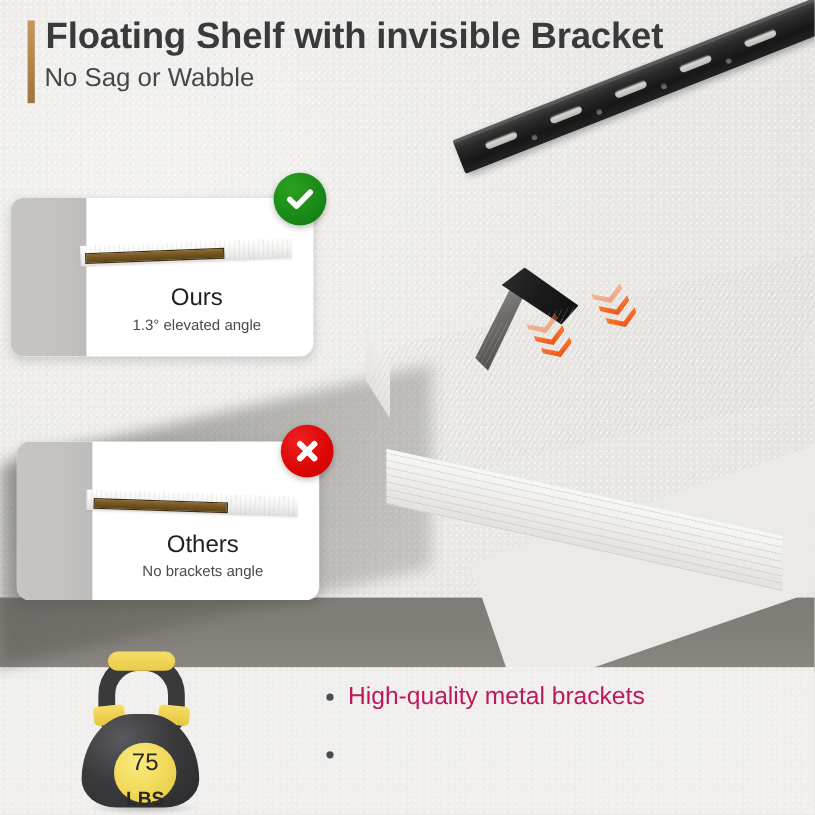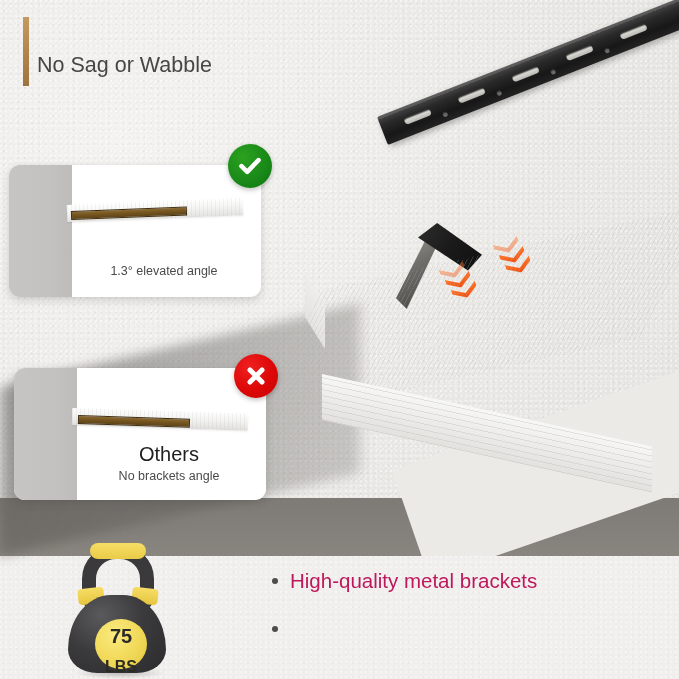--- a/index.html
+++ b/index.html
@@ -245,21 +245,21 @@
     background:radial-gradient(ellipse at 34% 26%,#5a5a5c 0%,#3b3b3d 45%,#2b2b2d 100%);
     border-radius:44px 44px 30px 30px/56px 56px 24px 24px;
   }
   .kb-plate{
     position:absolute;left:47px;top:76px;width:52px;height:50px;
     background:radial-gradient(ellipse at 38% 30%,#faea80 0%,#f2da5b 50%,#e3c63d 100%);
     border-radius:50%;
     display:flex;flex-direction:column;align-items:center;justify-content:center;
     color:#2a2a26;
   }
-  .kb-num{font-size:20px;font-weight:bold;line-height:1;margin-top:12px;}
+  .kb-num{font-size:20px;font-weight:normal;line-height:1;margin-top:12px;}
   .kb-lbs{font-size:16px;font-weight:bold;line-height:1;margin-top:13px;}
   .kb-shadow{
     position:absolute;left:26px;top:124px;width:92px;height:12px;
     background:radial-gradient(ellipse at center,rgba(70,68,64,.30),transparent 70%);
   }
 
   
   .bullets{position:absolute;left:272px;top:568px;width:400px;}
   .bullet-row{display:flex;align-items:flex-start;margin-bottom:22px;}
   .bullet-dot{
@@ -279,20 +279,21 @@
   <div class="wall-stipple"></div>
   <div class="wall-noise"></div>
 
   <div class="floor-shadow"></div>
   <div class="floor-shadow-diag"></div>
   <div class="lower-bg"></div>
   <div class="lower-bg-stipple"></div>
 
   <div class="header">
     <div class="accent-bar"></div>
+    <div class="title">Floating Shelf with invisible Bracket</div>
     <div class="subtitle">No Sag or Wabble</div>
   </div>
 
   <div class="product">
 
     <div class="board-shadow"></div>
 
     <div class="bracket">
       <div class="bracket-face"></div>
       <div class="slot" style="left:24px"></div>
@@ -320,20 +321,21 @@
     <div class="board-top"></div>
     <div class="board-front"></div>
   </div>
 
   <div class="card card-ours ours">
     <div class="card-wall"></div>
     <div class="shelf-wrap">
       <div class="shelf-board"></div>
       <div class="shelf-rod"></div>
     </div>
+    <div class="card-label">Ours</div>
     <div class="card-sub">1.3° elevated angle</div>
   </div>
   <div class="badge badge-ok">
     <svg width="26" height="26" viewBox="0 0 26 26" aria-hidden="true">
       <path d="M4.5 13.2 L10.2 18.8 L21.5 7.2" fill="none" stroke="#ffffff" stroke-width="4.6" stroke-linecap="round" stroke-linejoin="round"></path>
     </svg>
   </div>
 
   <div class="card card-others others">
     <div class="card-wall"></div>

